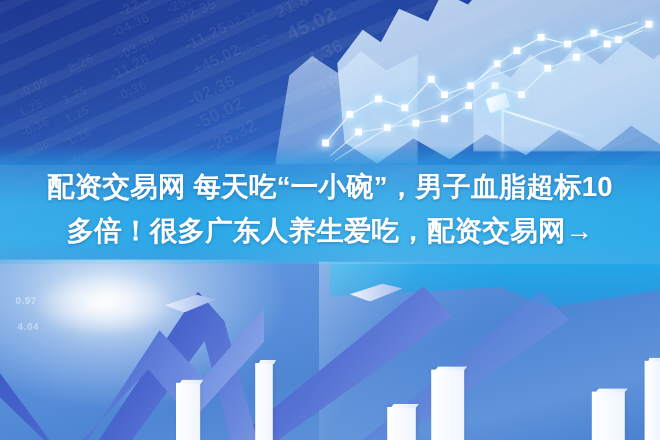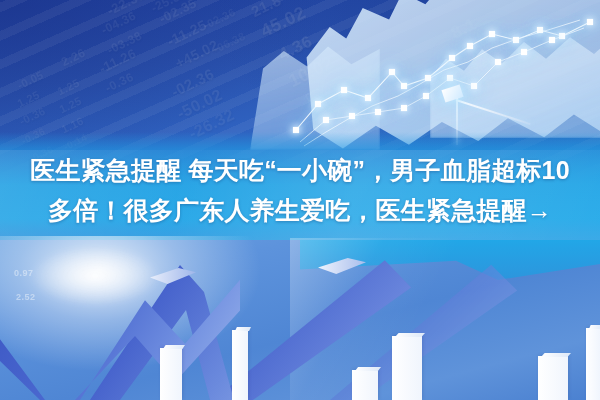--- a/index.html
+++ b/index.html
@@ -312,21 +312,21 @@
       <div class="bar" style="left: 586px; top: 328px; width: 14px; height: 72px;"></div>
       <div class="bar-top" style="left: 589px; top: 325px; width: 14px; height: 4px; clip-path: polygon(0px 100%, 12% 0px, 100% 0px, 88% 100%);"></div>
       <div class="bar" style="left: 160px; top: 348px; width: 22px; height: 52px;"></div>
       <div class="bar-top" style="left: 163px; top: 345px; width: 22px; height: 4px; clip-path: polygon(0px 100%, 12% 0px, 100% 0px, 88% 100%);"></div>
       <div class="bar" style="left: 232px; top: 330px; width: 16px; height: 70px;"></div>
       <div class="bar-top" style="left: 235px; top: 327px; width: 16px; height: 4px; clip-path: polygon(0px 100%, 12% 0px, 100% 0px, 88% 100%);"></div>
     </div>
 
   <div id="bottom-labels">
       <div class="blabel" style="left: 14px; top: 268px;">0.97</div>
-      <div class="blabel" style="left: 16px; top: 292px;">2.52</div>
+      <div class="blabel" style="left: 16px; top: 292px;">4.04</div>
     </div>
 
   <div class="headline">
-    <span class="ln">医生紧急提醒 每天吃“一小碗”，男子血脂超标10</span>
-    <span class="ln">多倍！很多广东人养生爱吃，医生紧急提醒→</span>
+    <span class="ln">配资交易网 每天吃“一小碗”，男子血脂超标10</span>
+    <span class="ln">多倍！很多广东人养生爱吃，配资交易网→</span>
   </div>
 
 </div>
 
 </body></html>

